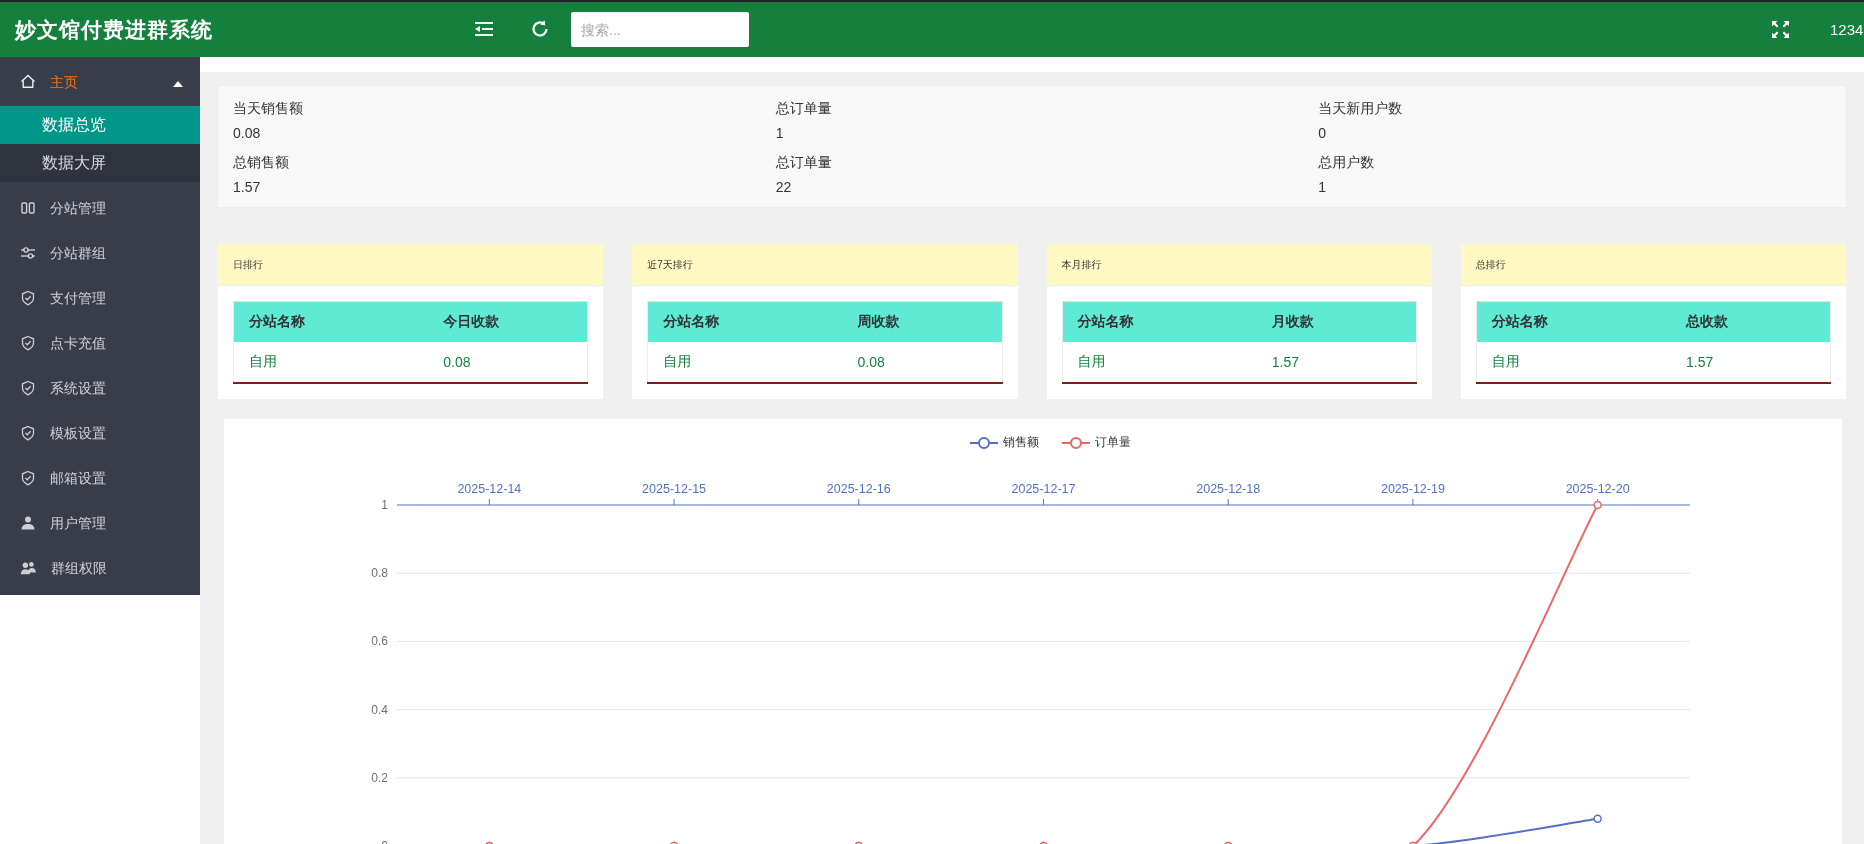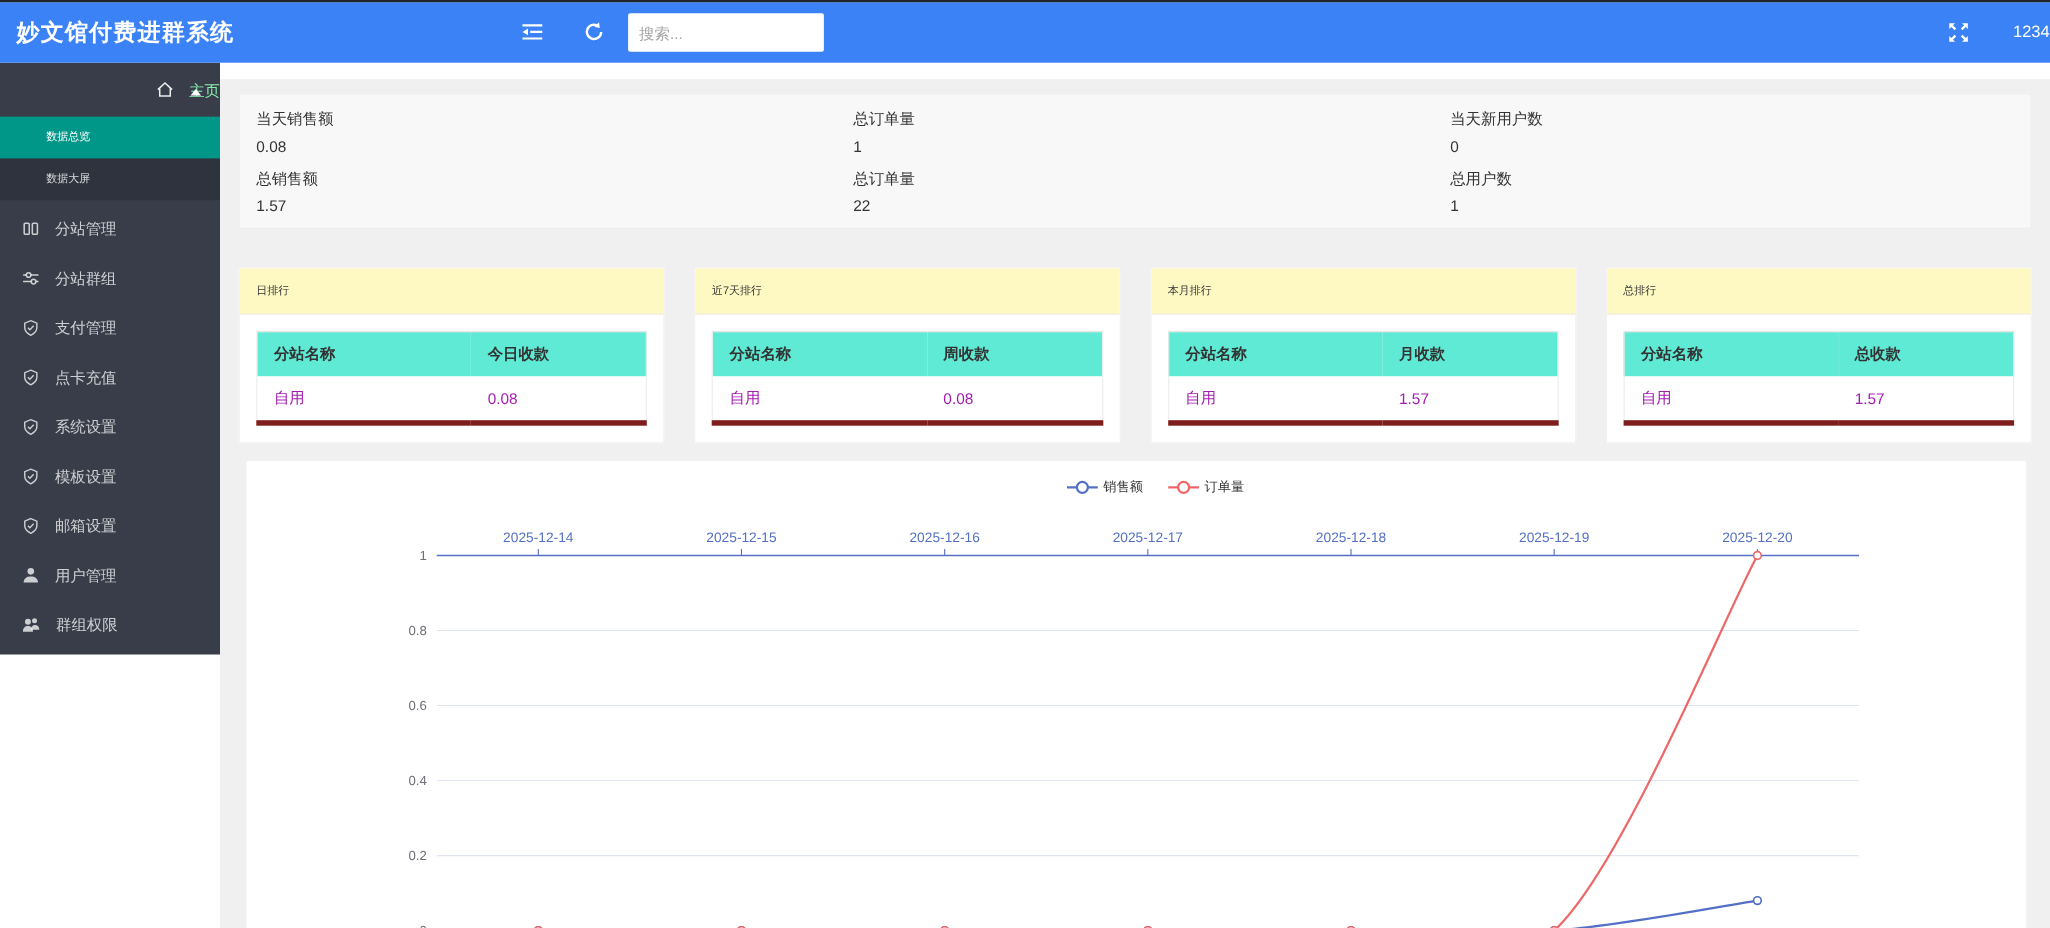--- a/index.html
+++ b/index.html
@@ -2,58 +2,58 @@
 <html><head>
 <meta charset="utf-8">
 <style>
   * { margin:0; padding:0; box-sizing:border-box; }
   html,body { width:1864px; height:844px; overflow:hidden; background:#fff;
     font-family:"Liberation Sans","DejaVu Sans",sans-serif; position:relative; }
 
   .top-edge { position:absolute; left:0; top:0; width:1864px; height:2px; background:#20242b; z-index:40; }
 
   
-  .header { position:absolute; left:0; top:2px; width:1864px; height:55px; background:#3b82f6; z-index:20; }
+  .header { position:absolute; left:0; top:2px; width:1864px; height:55px; background:#15803d; z-index:20; }
   .app-title { position:absolute; left:15px; top:0; line-height:55px; color:#fff; font-size:21px; font-weight:bold; letter-spacing:1px; }
   .hicon { position:absolute; top:18px; width:20px; height:20px; cursor:pointer; display:inline-block; }
   .hicon svg { display:block; }
   .collapse-ic { left:474px; }
   .refresh-ic { left:531px; }
   .search-input { position:absolute; left:571px; top:10px; width:178px; height:35px; border:none; border-radius:2px; padding:0 10px; font-size:14px; color:#333; outline:none; background:#fff; font-family:inherit; }
   .search-input::placeholder { color:#a6a6a6; }
   .fullscreen-ic { left:1771px; }
   .username { position:absolute; left:1830px; top:0; line-height:55px; color:#fff; font-size:15px; white-space:nowrap; cursor:pointer; }
 
   
   .sidebar { position:absolute; left:0; top:57px; width:200px; height:538px; background:#393D49; z-index:10; }
-  .menu-parent { height:48px; margin-top:1px; line-height:48px; padding-left:20px; color:#86efac; font-size:14px; position:relative; cursor:pointer;text-align:right; }
+  .menu-parent { height:48px; margin-top:1px; line-height:48px; padding-left:20px; color:#f97316; font-size:14px; position:relative; cursor:pointer; }
   .menu-parent .mi { margin-right:10px; position:relative; top:2px; }
   .chevron { position:absolute; right:17px; top:0; }
   .submenu { background:#2F333E; }
-  .submenu-item { height:38px; line-height:38px; padding-left:42px; font-size:10px; color:rgba(255,255,255,.8); cursor:pointer; }
+  .submenu-item { height:38px; line-height:38px; padding-left:42px; font-size:16px; color:rgba(255,255,255,.8); cursor:pointer; }
   .submenu-item.active { background:#009688; color:#fff; }
   .menu-list { margin-top:4px; }
   .menu-item { height:45px; line-height:45px; padding-left:20px; font-size:14px; color:rgba(255,255,255,.75); cursor:pointer; }
   .menu-item .mi { margin-right:10px; position:relative; top:3px; }
 
   
   .main { position:absolute; left:200px; top:57px; width:1742px; height:787px; background:#f0f0f0;margin-top:15px; }
 
   .stats-panel { position:absolute; left:17px; top:13px; width:1630px; height:123px; background:#f8f8f8; border:1px solid #ededed; display:flex; }
   .stat-col { flex:1; padding:14px 15px; }
   .stat-label { font-size:14px; color:#333; margin-bottom:7px; }
   .stat-value { font-size:14px; color:#333; margin-bottom:13px; }
 
   .rankings { position:absolute; left:17px; top:171px; width:1630px; display:flex; gap:27px; }
   .rank-card { flex:1; background:#fff; border:1px solid #f1f1f1; }
   .rank-header { height:42px; line-height:42px; padding-left:15px; background:#fef9c3; border-bottom:1px solid #ececec; font-size:10px; font-weight:normal; color:#333; }
   .rank-body { padding:15px; }
   .rank-table { width:100%; border-collapse:collapse; font-size:14px; border:1px solid #ebebeb; }
   .rank-table th { background:#5eead4; border-top:1px solid #e0e0e0; text-align:left; font-weight:bold; color:#333; padding:11px 15px; }
-  .rank-table td { color:#a21caf; padding:11px 15px; border-bottom:5px solid #7f1d1d; }
+  .rank-table td { color:#15803d; padding:11px 15px; border-bottom:2px solid #7f1d1d; }
   .rank-table th:first-child, .rank-table td:first-child { width:55%; }
 
   .chart-card { position:absolute; left:24px; top:347px; width:1618px; height:440px; background:#fff; }
   .legend { position:absolute; left:17px; top:15px; width:100%; display:flex; justify-content:center; gap:22px; align-items:center; font-size:12px; color:#333; z-index:5; }
   .legend-item { display:flex; align-items:center; gap:4px; cursor:pointer; }
   #chart-svg { position:absolute; left:0; top:0; }
 </style>
 </head>
 <body>
 

